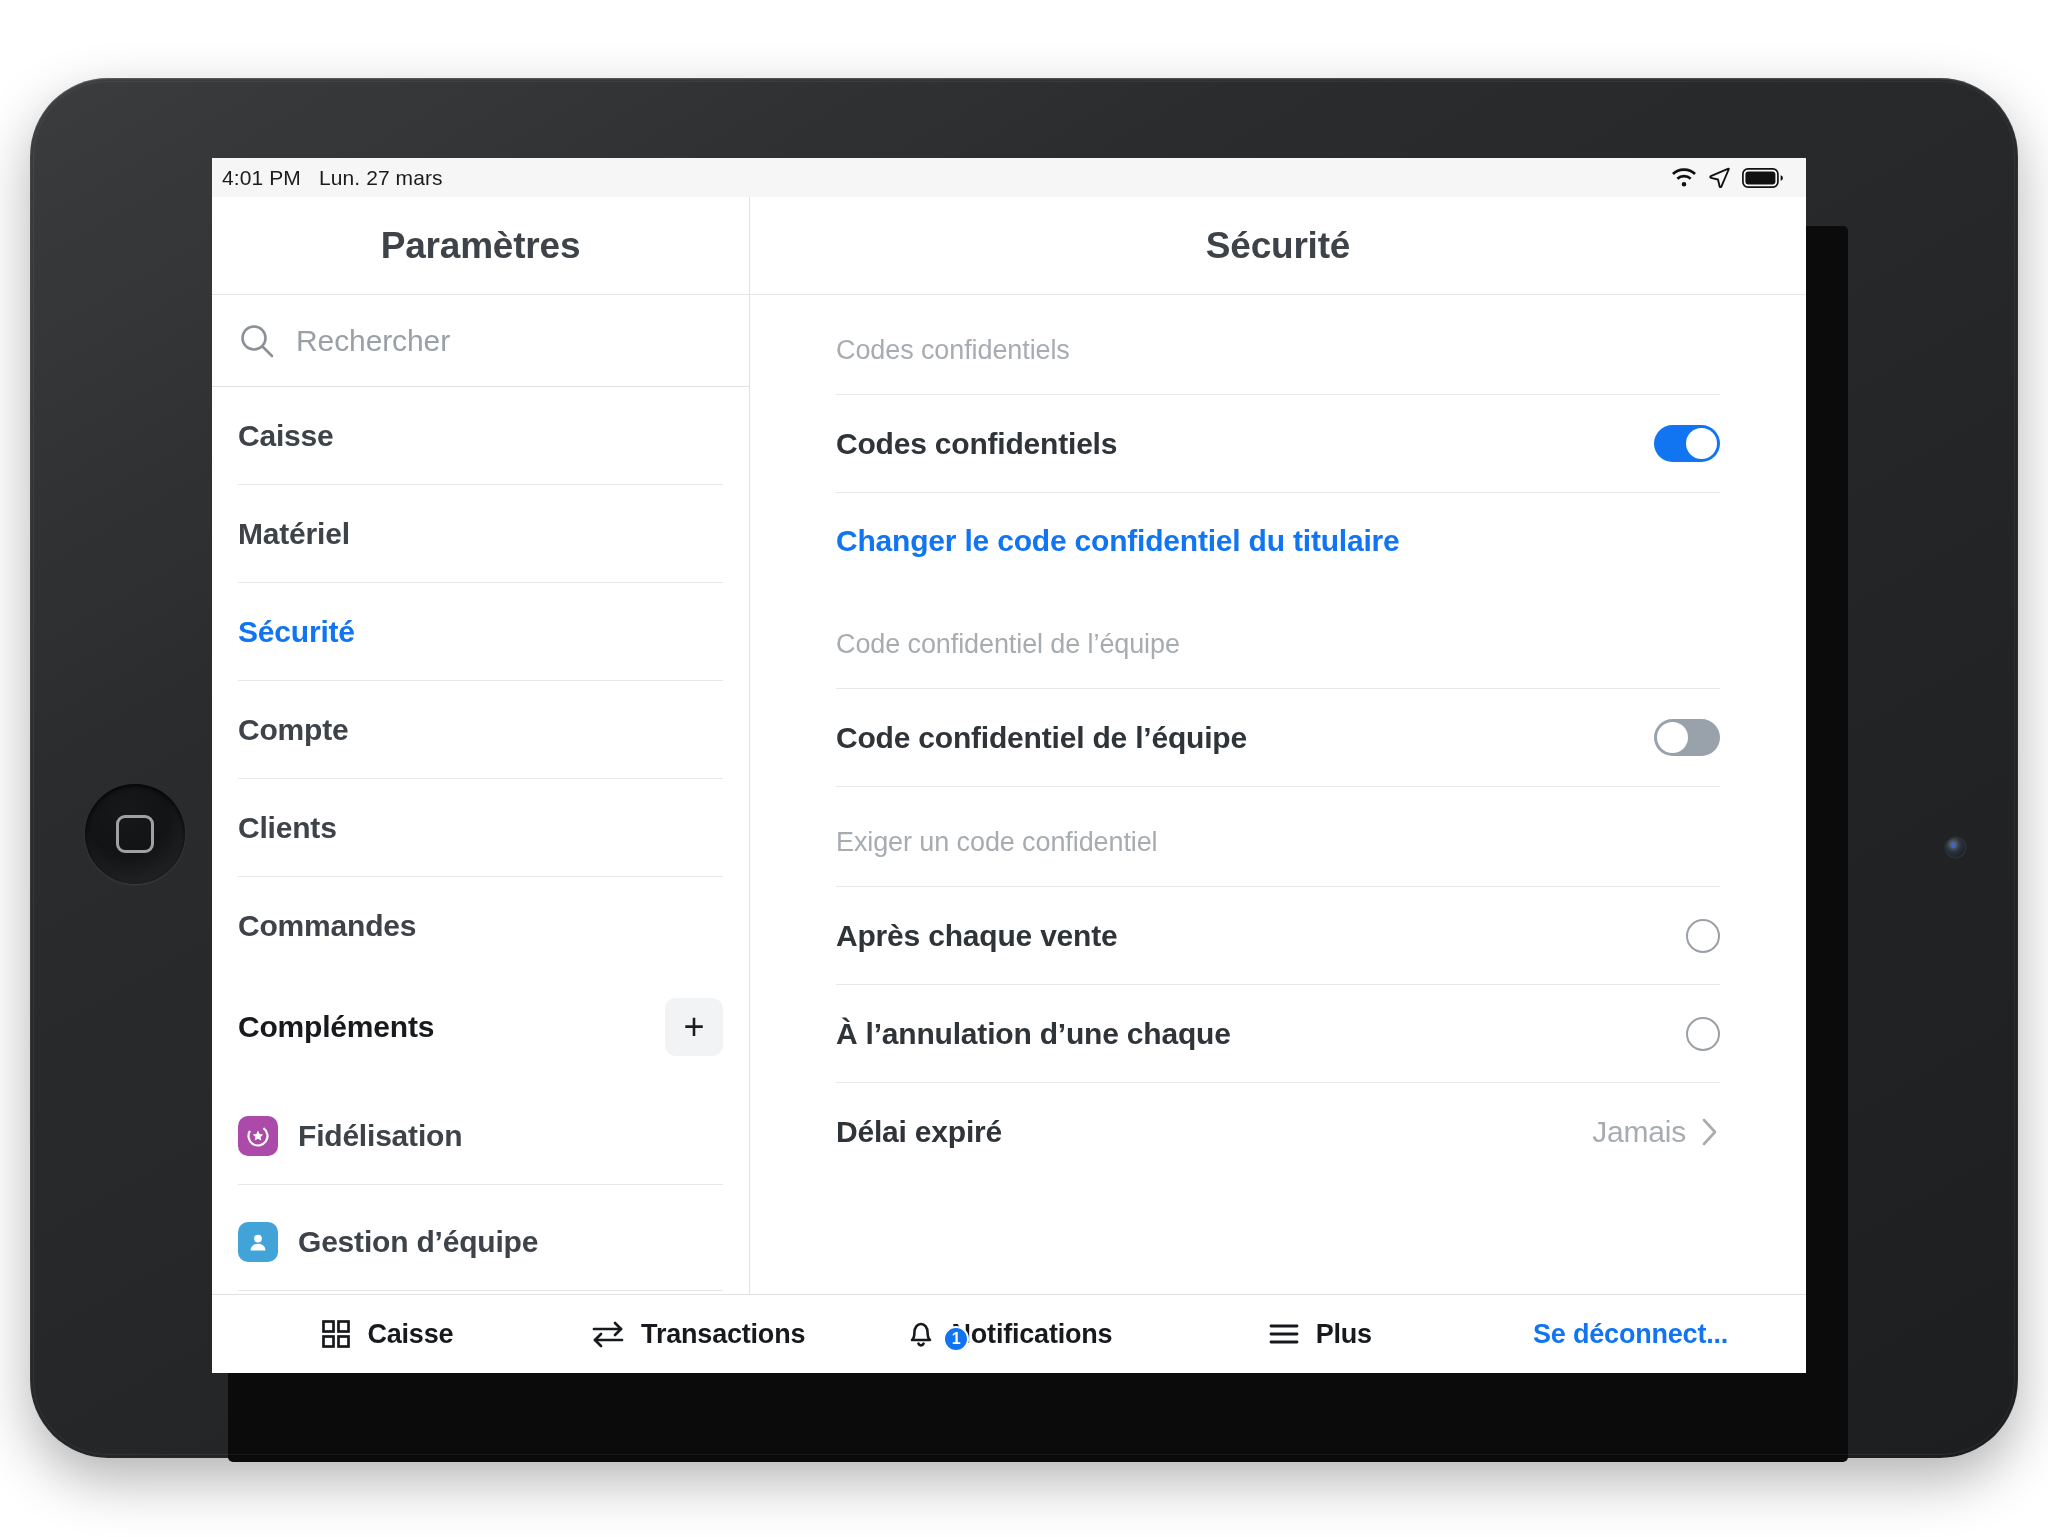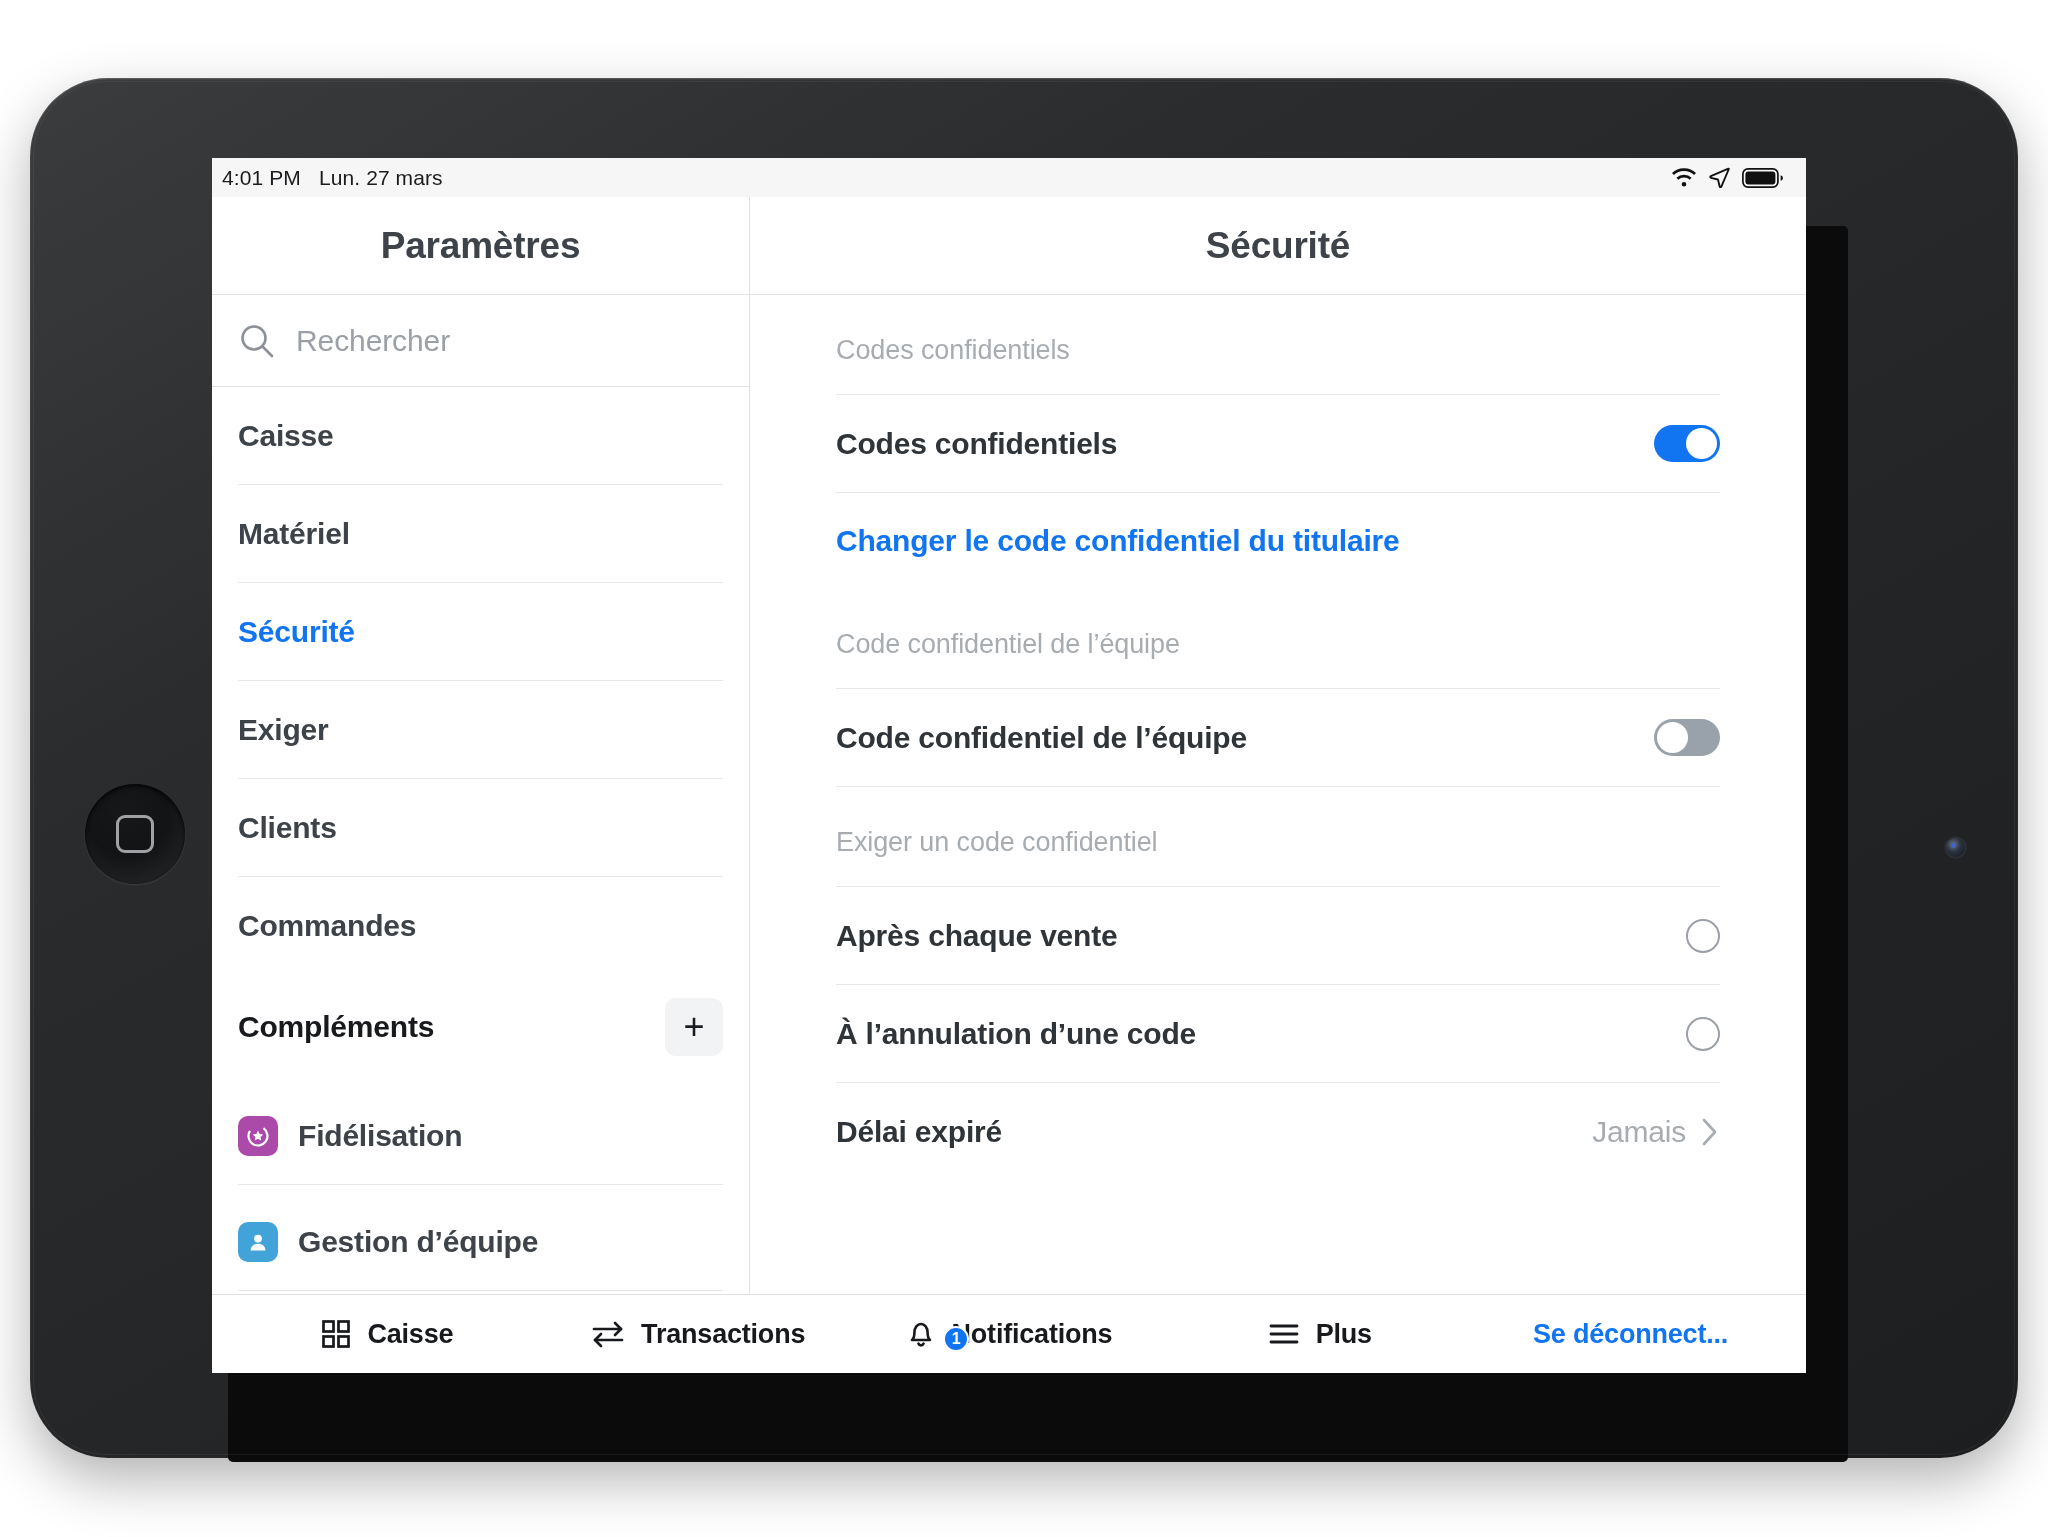--- a/index.html
+++ b/index.html
@@ -352,21 +352,21 @@
           <div class="side-item">
             <span>Caisse</span>
           </div>
           <div class="side-item">
             <span>Matériel</span>
           </div>
           <div class="side-item active">
             <span>Sécurité</span>
           </div>
           <div class="side-item">
-            <span>Exiger</span>
+            <span>Compte</span>
           </div>
           <div class="side-item">
             <span>Clients</span>
           </div>
           <div class="side-item no-rule">
             <span>Commandes</span>
           </div>
 
           <div class="side-header">
             <span>Compléments</span>
@@ -444,21 +444,21 @@
           <div class="sec-rule"></div>
 
           <div class="d-row">
             <span>Après chaque vente</span>
             <span class="row-right">
               <span class="radio"></span>
             </span>
           </div>
 
           <div class="d-row">
-            <span>À l’annulation d’une code</span>
+            <span>À l’annulation d’une chaque</span>
             <span class="row-right">
               <span class="radio"></span>
             </span>
           </div>
 
           <div class="d-row no-rule">
             <span>Délai expiré</span>
             <span class="row-right">
               <span class="row-value">Jamais</span>
               <span class="ic">

